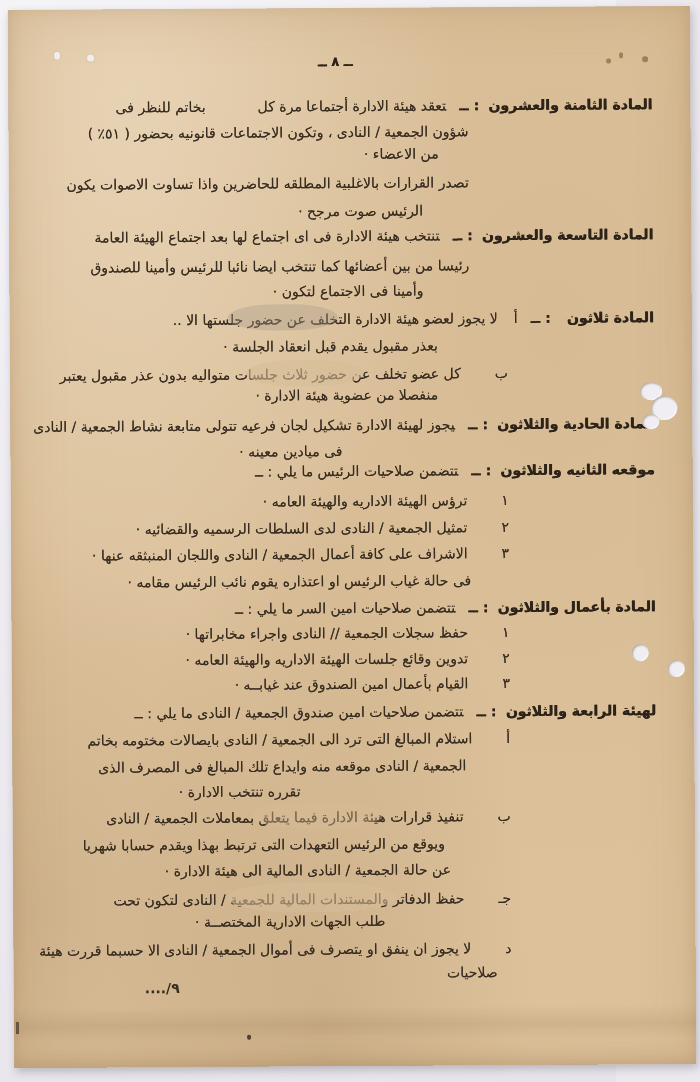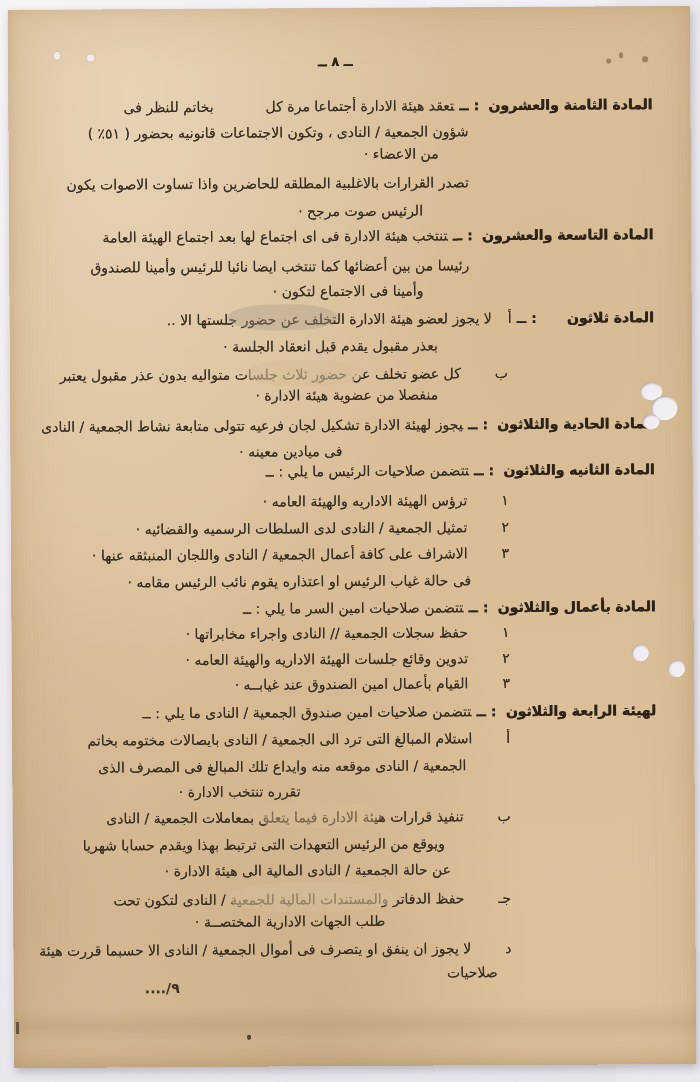--- a/index.html
+++ b/index.html
@@ -34,21 +34,21 @@
   .ln{
     position:absolute;direction:rtl;white-space:nowrap;
     height:20px;line-height:20px;font-size:14px;color:#382d21;
     text-shadow:0 0 .6px rgba(56,45,33,.75);
   }
   .first{right:38px;}
   .cont{right:222px;}
   .item{right:184px;}
   .t{font-weight:bold;color:#2d2318;letter-spacing:.2px;margin-left:9px;
      text-shadow:.5px 0 0 #2d2318;}
-  .sep{margin-left:5px;font-weight:bold;color:#2d2318;}
+  .sep{margin-left:13px;font-weight:bold;color:#2d2318;}
   .mk{display:inline-block;margin-left:34px;}
   .gap{display:inline-block;width:52px;}
   .pageno{
     position:absolute;top:46px;left:0;right:28px;text-align:center;
     font-size:13px;font-weight:bold;color:#2d2318;direction:rtl;
     text-shadow:.4px 0 0 #2d2318;
   }
   .footer{
     position:absolute;top:971px;right:516px;direction:ltr;
     font-size:14px;color:#382d21;font-weight:bold;letter-spacing:2px;
@@ -83,33 +83,33 @@
     <div class="ln cont" style="top:165px"><span>تصدر القرارات بالاغلبية المطلقه للحاضرين واذا تساوت الاصوات يكون</span></div>
     <div class="ln" style="top:193px;right:268px"><span>الرئيس صوت مرجح ·</span></div>
 
     <div class="ln first" style="top:218px">
       <span class="t">المادة التاسعة والعشرون</span><span class="sep">: ــ</span><span>تنتخب هيئة الادارة فى اى اجتماع لها بعد اجتماع الهيئة العامة</span>
     </div>
     <div class="ln cont" style="top:248px"><span>رئيسا من بين أعضائها كما تنتخب ايضا نائبا للرئيس وأمينا للصندوق</span></div>
     <div class="ln" style="top:273px;right:268px"><span>وأمينا فى الاجتماع لتكون ·</span></div>
 
     <div class="ln first" style="top:301px">
-      <span class="t" style="margin-left:30px">المادة ثلاثون</span><span class="sep">: ــ</span><span class="mk" style="margin-left:16px">أ</span><span>لا يجوز لعضو هيئة الادارة التخلف عن حضور جلستها الا ..</span>
+      <span class="t" style="margin-left:16px">المادة ثلاثون</span><span class="sep">: ــ</span><span class="mk" style="margin-left:16px">أ</span><span>لا يجوز لعضو هيئة الادارة التخلف عن حضور جلستها الا ..</span>
     </div>
     <div class="ln" style="top:328px;right:254px"><span>بعذر مقبول يقدم قبل انعقاد الجلسة ·</span></div>
     <div class="ln item" style="top:356px"><span class="mk">ب</span><span>كل عضو تخلف عن حضور ثلاث جلسات متواليه بدون عذر مقبول يعتبر</span></div>
     <div class="ln" style="top:377px;right:254px"><span>منفصلا من عضوية هيئة الادارة ·</span></div>
 
     <div class="ln first" style="top:407px">
       <span class="t">المادة الحادية والثلاثون</span><span class="sep">: ــ</span><span>يجوز لهيئة الادارة تشكيل لجان فرعيه تتولى متابعة نشاط الجمعية / النادى</span>
     </div>
     <div class="ln" style="top:433px;right:350px"><span>فى ميادين معينه ·</span></div>
 
     <div class="ln first" style="top:453px">
-      <span class="t">المادة الثانيه والثلاثون</span><span class="sep">: ــ</span><span>تتضمن صلاحيات الرئيس ما يلي : ــ</span>
+      <span class="t">موقعه الثانيه والثلاثون</span><span class="sep">: ــ</span><span>تتضمن صلاحيات الرئيس ما يلي : ــ</span>
     </div>
     <div class="ln item" style="top:483px"><span class="mk">١</span><span>ترؤس الهيئة الاداريه والهيئة العامه ·</span></div>
     <div class="ln item" style="top:510px"><span class="mk">٢</span><span>تمثيل الجمعية / النادى لدى السلطات الرسميه والقضائيه ·</span></div>
     <div class="ln item" style="top:536px"><span class="mk">٣</span><span>الاشراف على كافة أعمال الجمعية / النادى واللجان المنبثقه عنها ·</span></div>
     <div class="ln cont" style="top:563px"><span>فى حالة غياب الرئيس او اعتذاره يقوم نائب الرئيس مقامه ·</span></div>
 
     <div class="ln first" style="top:590px">
       <span class="t">المادة بأعمال والثلاثون</span><span class="sep">: ــ</span><span>تتضمن صلاحيات امين السر ما يلي : ــ</span>
     </div>
     <div class="ln item" style="top:615px"><span class="mk">١</span><span>حفظ سجلات الجمعية // النادى واجراء مخابراتها ·</span></div>

